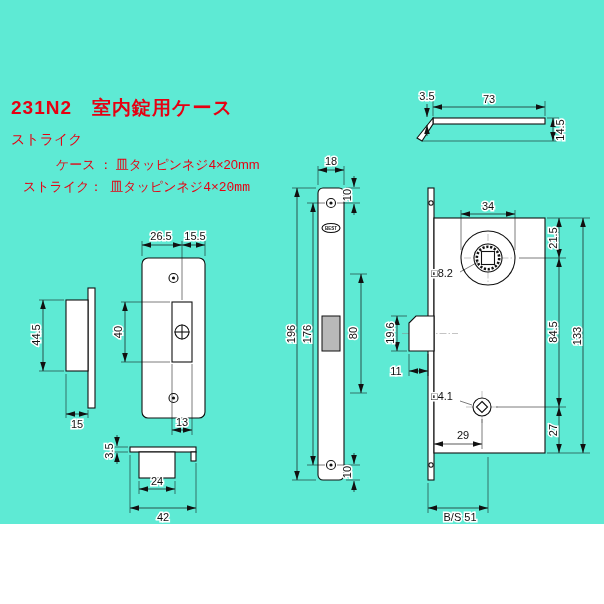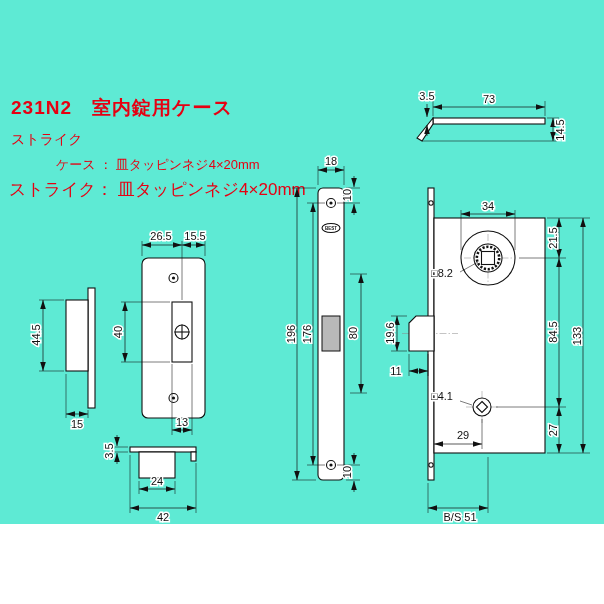--- a/index.html
+++ b/index.html
@@ -3,21 +3,21 @@
 <meta charset="utf-8">
 <style>
   html,body{margin:0;padding:0;background:#fff;}
   .page{position:relative;width:604px;height:524px;background:#5eead4;overflow:hidden;
         font-family:"Liberation Sans",sans-serif;}
   .red-title{position:absolute;left:11px;top:95px;color:var(--red,#e60012);
              font-size:19px;font-weight:bold;letter-spacing:1px;white-space:pre;}
   .red-note{position:absolute;color:var(--red,#e60012);white-space:pre;}
   #note1{left:11px;top:131px;font-size:14px;}
   #note2{left:11px;top:156px;font-size:13px;margin-left:45px;}
-  #note3{left:9px;top:178px;font-size:17px;}
+  #note3{left:23px;top:178px;font-size:13px;font-family:Liberation Mono, monospace;}
   svg.drawing{position:absolute;left:0;top:0;}
   .part{stroke:#111;stroke-width:1.1;fill:#fff;}
   .partn{stroke:#111;stroke-width:1.1;fill:none;}
   .fillg{stroke:#111;stroke-width:1;fill:#b9b9b9;}
   .ext{stroke:#111;stroke-width:0.55;fill:none;}
   .dim{stroke:#111;stroke-width:0.7;fill:none;marker-start:url(#ar);marker-end:url(#ar);}
   .de{stroke:#111;stroke-width:0.7;fill:none;marker-end:url(#ar);}
   .cl{stroke:#888;stroke-width:0.5;stroke-dasharray:7 2 1.5 2;fill:none;}
   .dimtext{font-size:11px;fill:#111;stroke:#fff;stroke-width:3px;paint-order:stroke;
            font-family:"Liberation Sans",sans-serif;}

